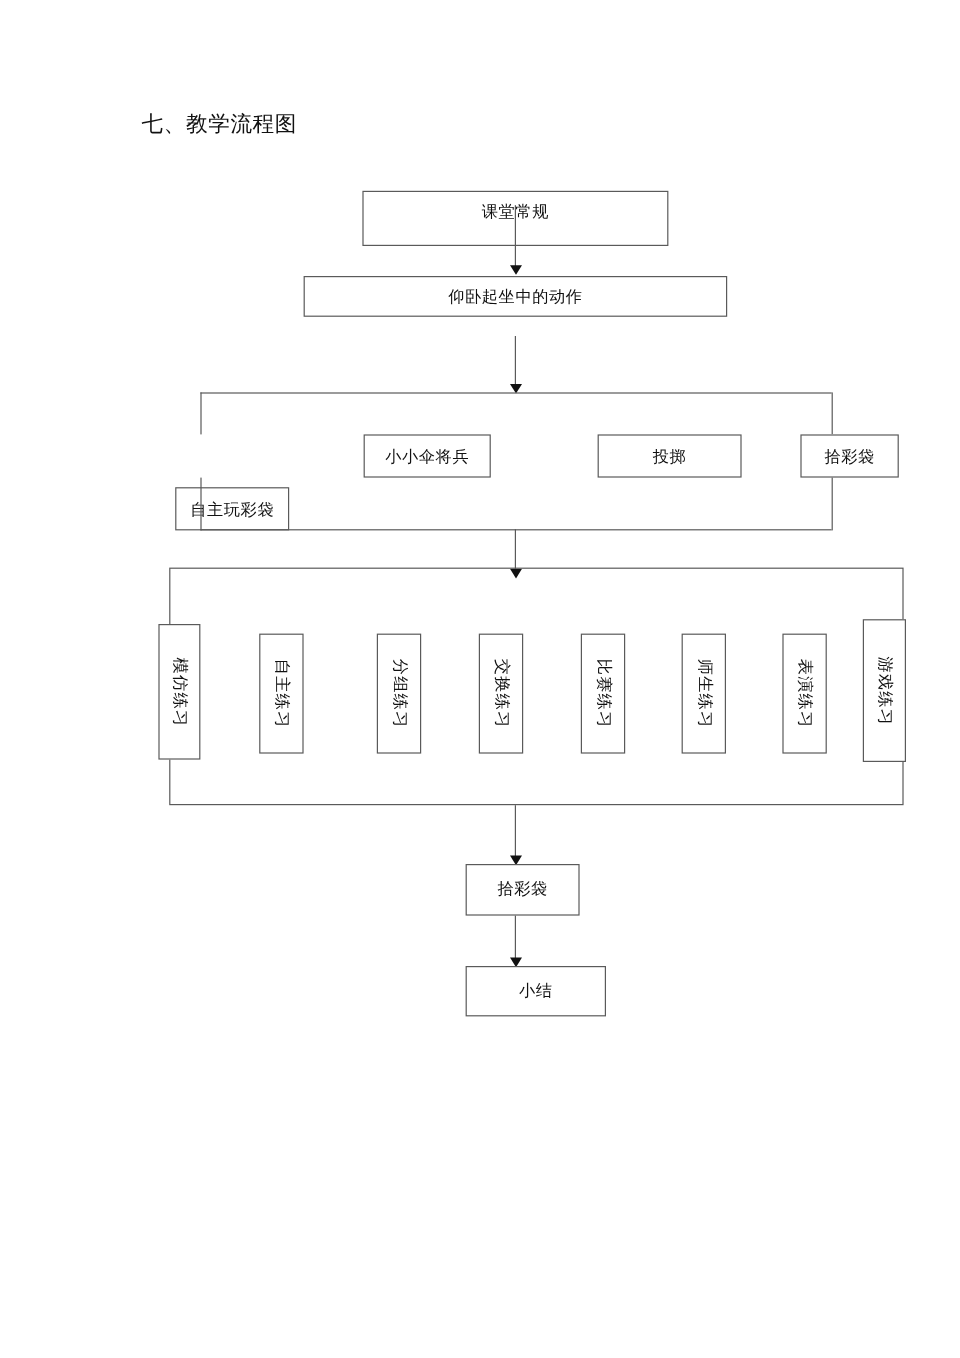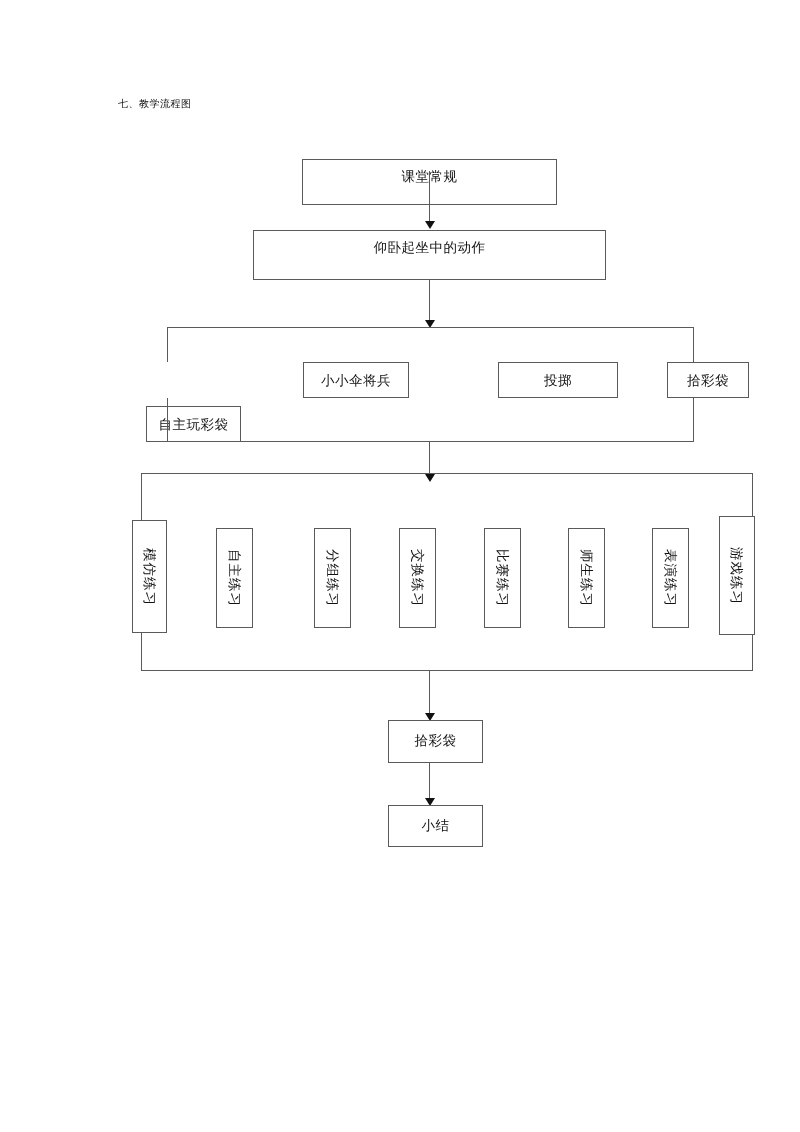--- a/index.html
+++ b/index.html
@@ -17,21 +17,21 @@
     height: 1132px;
     background: #ffffff;
     overflow: hidden;
   }
 
   
   .section-title {
     position: absolute;
     left: 118px;
     top: 94px;
-    font-size: 10px;
+    font-size: 18px;
     line-height: 20px;
     letter-spacing: 0.5px;
     white-space: nowrap;
     color: #111;
   }
 
   
   .node {
     position: absolute;
     box-sizing: border-box;
@@ -110,21 +110,21 @@
 
   <div class="section-title">七、教学流程图</div>
 
   <div class="node h" style="left:302px; top:125px; width:255px; height:46px;margin-top:34px;">
     <span class="label">课堂常规</span>
   </div>
 
   <div class="vline" style="left:429px; top:171px; height:53px;"></div>
   <div class="arrowhead" style="left:425px; top:221px;"></div>
 
-  <div class="node h" style="left:253px; top:230px; width:353px; height:50px;padding-left:17px;">
+  <div class="node h" style="left:253px; top:230px; width:353px; height:34px;padding-left:17px;">
     <span class="label">仰卧起坐中的动作</span>
   </div>
 
   <div class="vline" style="left:429px; top:280px; height:44px;"></div>
   <div class="arrowhead" style="left:425px; top:320px;"></div>
 
   <div class="hline" style="left:167px; top:327px; width:526px;"></div>
   <div class="vline" style="left:167px; top:327px; height:35px;"></div>
   <div class="vline" style="left:693px; top:327px; height:35px;"></div>
 
@@ -188,17 +188,17 @@
   <div class="vline" style="left:429px; top:671px; height:46px;"></div>
   <div class="arrowhead" style="left:425px; top:713px;"></div>
 
   <div class="node h" style="left:388px; top:720px; width:95px; height:43px;">
     <span class="label" style="top:11px;">拾彩袋</span>
   </div>
 
   <div class="vline" style="left:429px; top:763px; height:39px;"></div>
   <div class="arrowhead" style="left:425px; top:798px;"></div>
 
-  <div class="node h" style="left:388px; top:805px; width:95px; height:42px;">
+  <div class="node h" style="left:388px; top:805px; width:117px; height:42px;">
     <span class="label" style="top:11px;">小结</span>
   </div>
 
 </div>
 
 </body></html>

